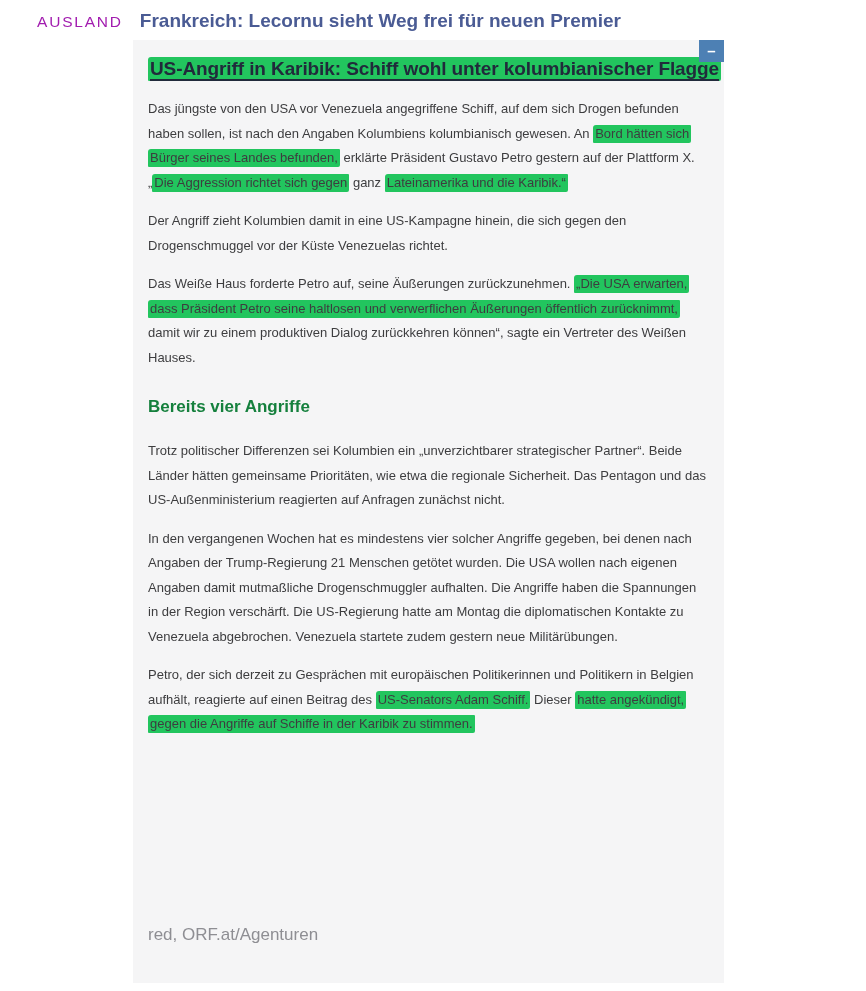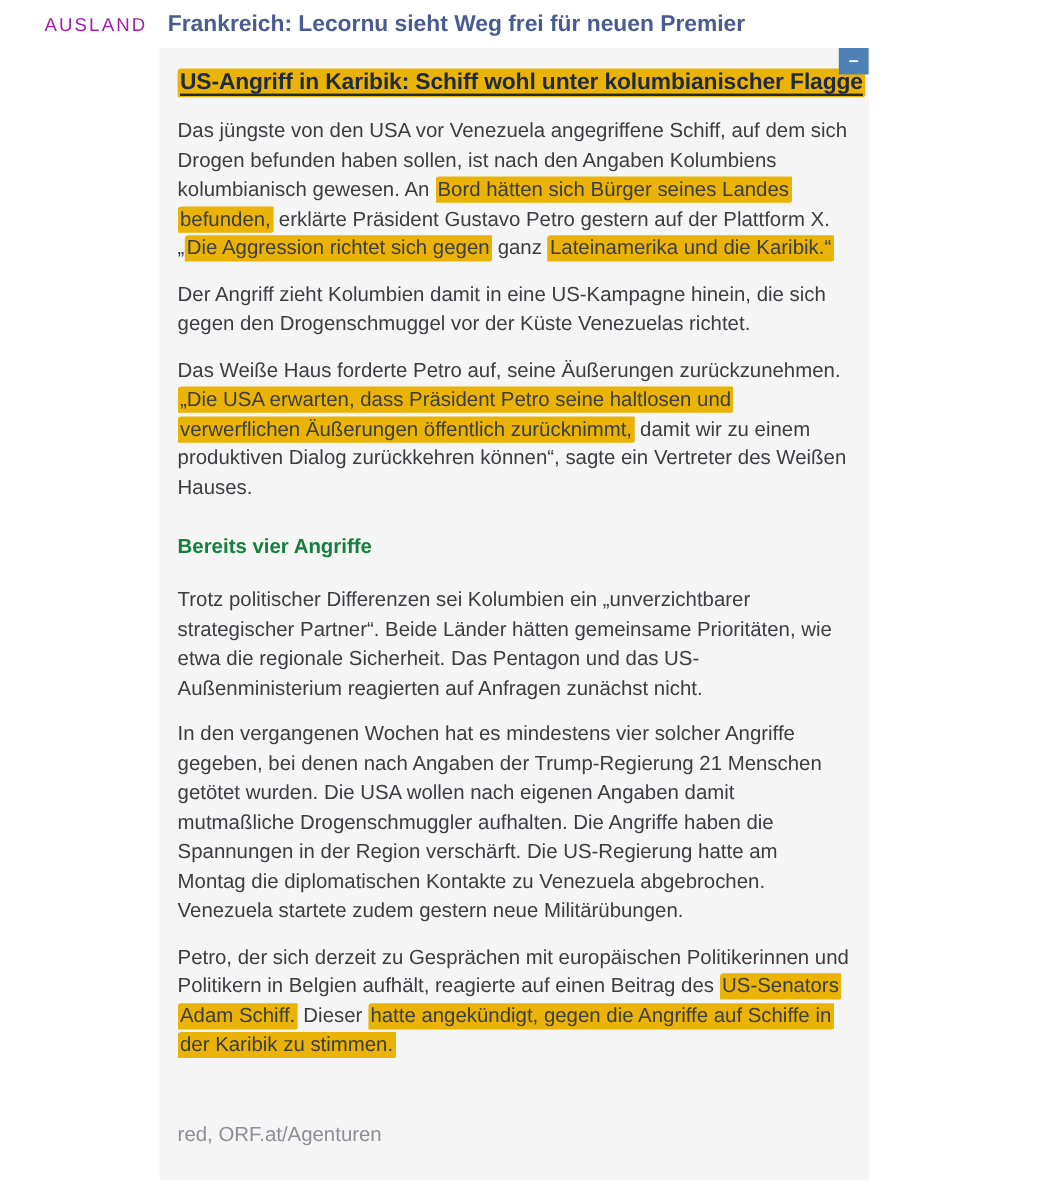--- a/index.html
+++ b/index.html
@@ -33,36 +33,36 @@
     margin: 0 0 15px 0; font-size: 19px; font-weight: bold; color: #212a3b;
     line-height: 27px; white-space: nowrap; letter-spacing: -0.1px;
   }
   .headline .hl {
     text-decoration: underline;
     text-decoration-thickness: 1.5px;
     text-underline-offset: 4px;
   }
 
   .body-text p {
-    margin: 0 0 14px 0; font-size: 17px; line-height: 24.5px; color: #3d3d3f;
+    margin: 0 0 14px 0; font-size: 13px; line-height: 24.5px; color: #3d3d3f;
   }
   .hl {
-    background: #eab308;
+    background: #22c55e;
     padding: 1px 2px 2px 2px;
     border-radius: 3px 1px 2px 1px;
     -webkit-box-decoration-break: clone; box-decoration-break: clone;
   }
   .subheading {
     margin: 24px 0 20px 0; font-size: 17px; font-weight: bold; color: #15803d; line-height: 25px;
   }
 
   
   .footer {
     position: absolute; left: 0; right: 0; bottom: 0; height: 58px;
-    display: flex; justify-content: space-between; align-items: center;
+    display: flex; justify-content: space-between; align-items: flex-start;
   }
   .source { color: #8e8e93; font-size: 17px; margin: 0 0 16px 15px; }
   .share { display: flex; align-items: flex-end; cursor: pointer; }
   .share-label { color: #39538f; font-weight: bold; font-size: 17.5px; margin: 0 10px 17px 0; }
   .share-icon-box {
     width: 46px; height: 51px; background: #eceef3;
     display: flex; align-items: center; justify-content: center;
   }
   .share-icon-box svg { width: 30px; height: 26px; display: block; }
 </style>

